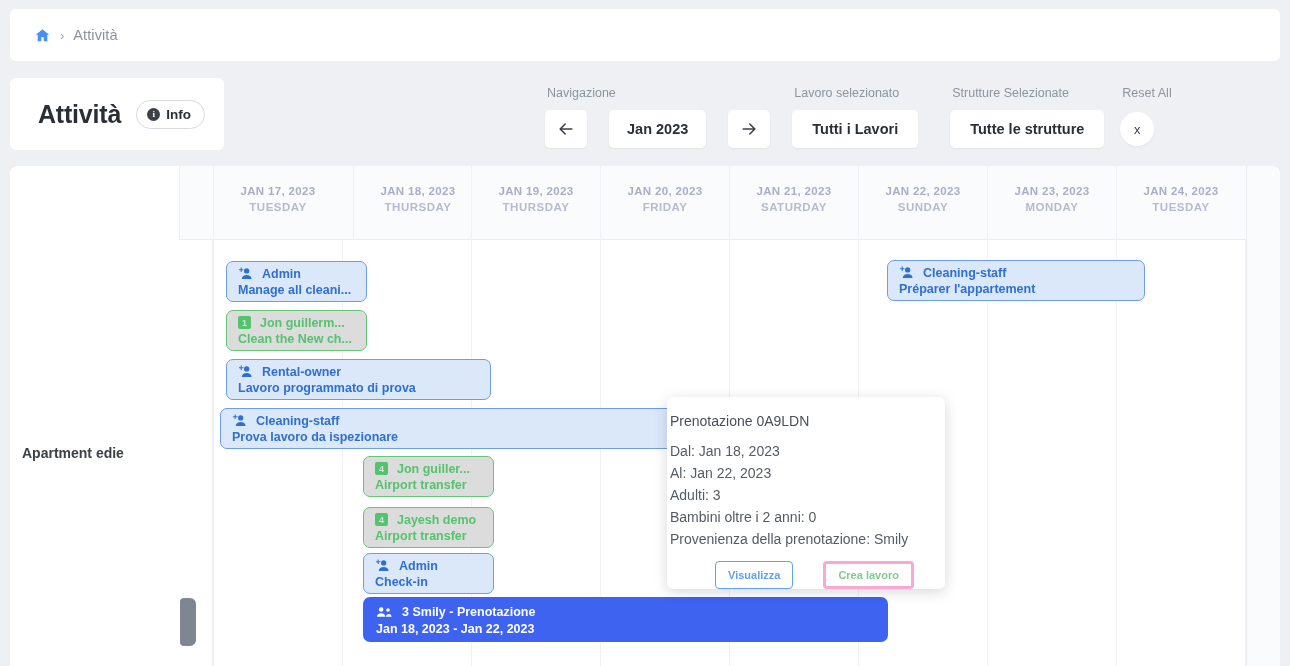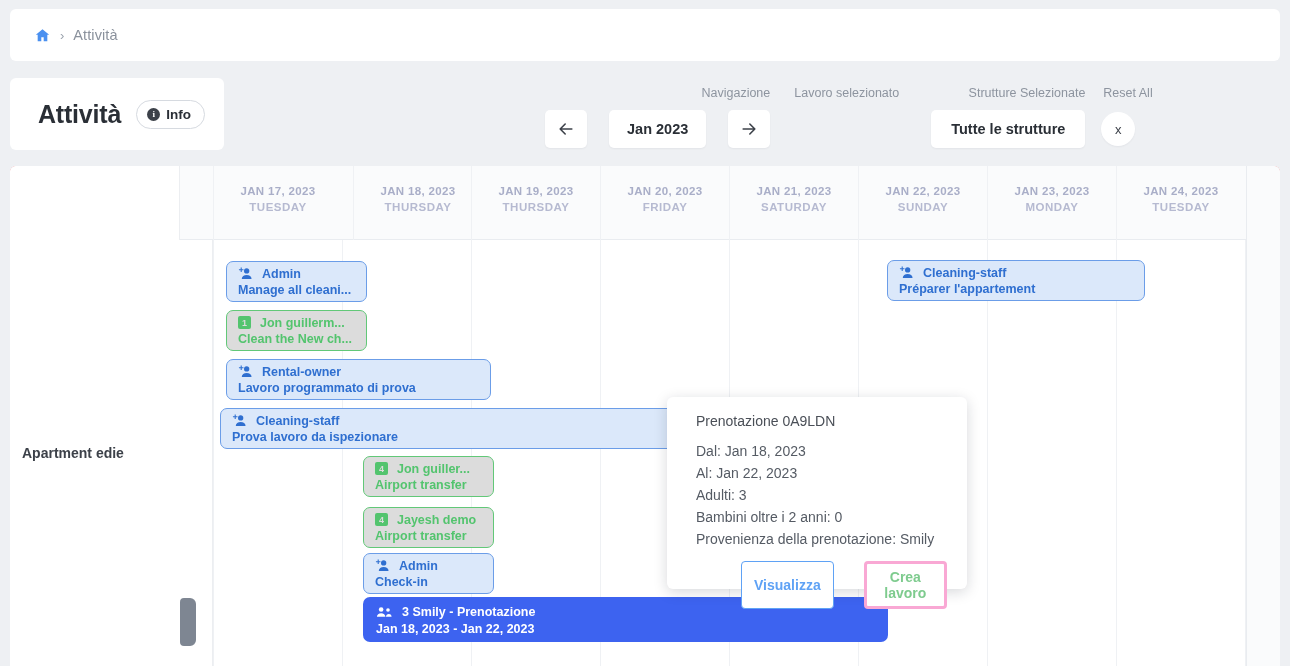--- a/index.html
+++ b/index.html
@@ -48,21 +48,21 @@
   .info-label { font-size:13.5px; font-weight:700; color:#2a2f36; }
 
   
   .toolbar {
     position:absolute; left:545px; top:86px;
     height:64px; display:flex; align-items:flex-start; gap:0;
   }
   .tb-group { display:flex; flex-direction:column; }
   .tb-cap {
     font-size:12.5px; color:#8d949f; margin-bottom:10px;
-    white-space:nowrap; padding-left:2px;text-align:right;
+    white-space:nowrap; padding-left:2px;
   }
   .nav-row { display:flex; gap:22px; }
   .nav-btn {
     background:#fff; border:none; border-radius:5px;
     width:42px; height:38px;
     display:flex;align-items:center;justify-content:center;
     cursor:pointer; box-shadow:0 1px 2px rgba(16,24,40,.05);
   }
   .nav-date {
     background:#fff; border:none; border-radius:5px;
@@ -181,31 +181,31 @@
     padding:6px 0 6px 13px; cursor:pointer; overflow:hidden;
     display:flex; flex-direction:column; justify-content:center;
   }
   .booking-top { display:flex;align-items:center;gap:10px;height:16px; }
   .booking-who { font-size:12.5px;font-weight:700;color:#fff;white-space:nowrap; }
   .booking-dates { font-size:12.5px;font-weight:700;color:#fff;white-space:nowrap;margin-top:2px; }
 
   
   .popover {
     position:absolute; left:667px; top:397px;
-    width:300px; height:192px;
+    width:278px; height:192px;
     background:#fff; border-radius:6px;
     box-shadow:0 3px 14px rgba(16,24,40,.17);
-    padding:16px 20px 0 29px;
+    padding:16px 20px 0 3px;
   }
   .pop-title { font-size:14px; color:#4a4f57; margin-bottom:11px; }
   .pop-line { font-size:14px; color:#555b64; line-height:22px; white-space:nowrap; }
   .pop-actions { display:flex; gap:30px; margin-top:11px; padding-left:45px; }
   .pop-btn {
     border-radius:4px; background:#fff; cursor:pointer;
-    font-size:14px; font-weight:700; padding:5px 12px;
+    font-size:11px; font-weight:700; padding:5px 12px;
   }
   .pop-btn.view { border:1px solid #5fa2f5; color:#5fa2f5; }
   .pop-btn.create { border:3px solid #f9a8d4; color:#7ecb8e; }
 </style>
 </head>
 <body>
 
 <div class="breadcrumb-bar">
   <span>
     <svg class="home-icon" viewBox="0 0 24 24" fill="#4a90f0">
@@ -240,20 +240,21 @@
           <path d="M5 12h14M13 6l6 6-6 6"></path>
         </svg>
       </button>
     </div>
   </div>
 
   <div class="gap22"></div>
 
   <div class="tb-group">
     <span class="tb-cap">Lavoro selezionato</span>
+    <button class="pill-btn">Tutti i Lavori</button>
   </div>
 
   <div class="gap16"></div>
 
 
   <div class="gap16"></div>
 
   <div class="tb-group">
     <span class="tb-cap">Strutture Selezionate</span>
     <button class="pill-btn">Tutte le strutture</button>

